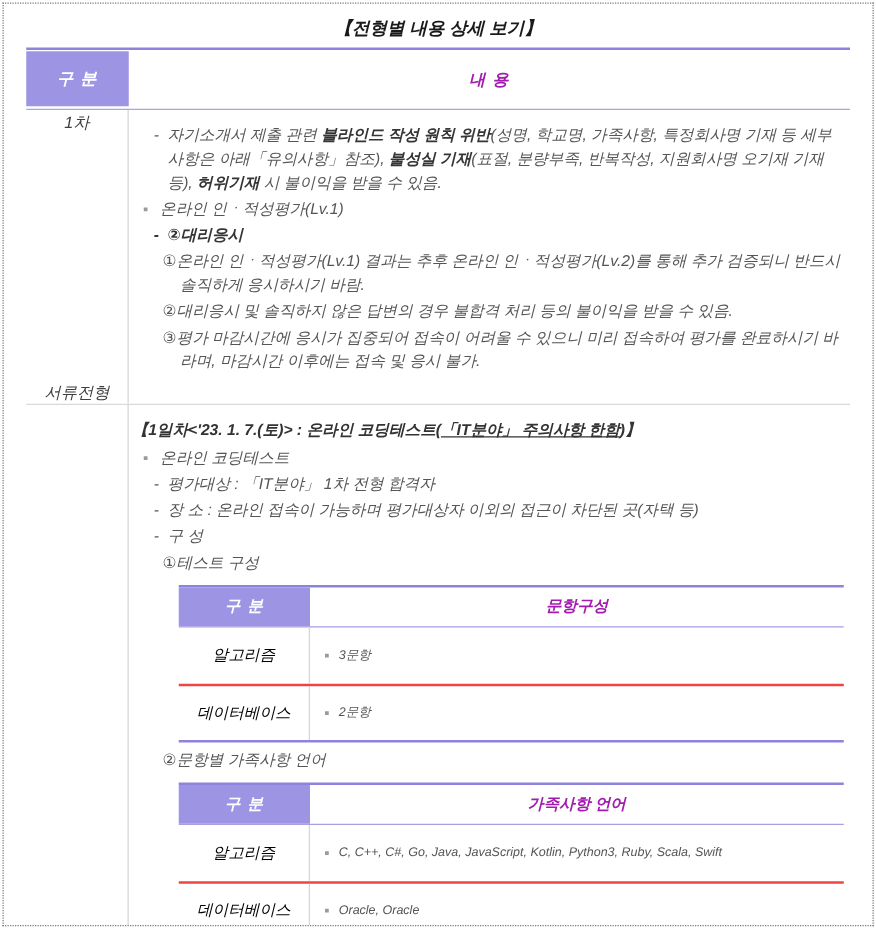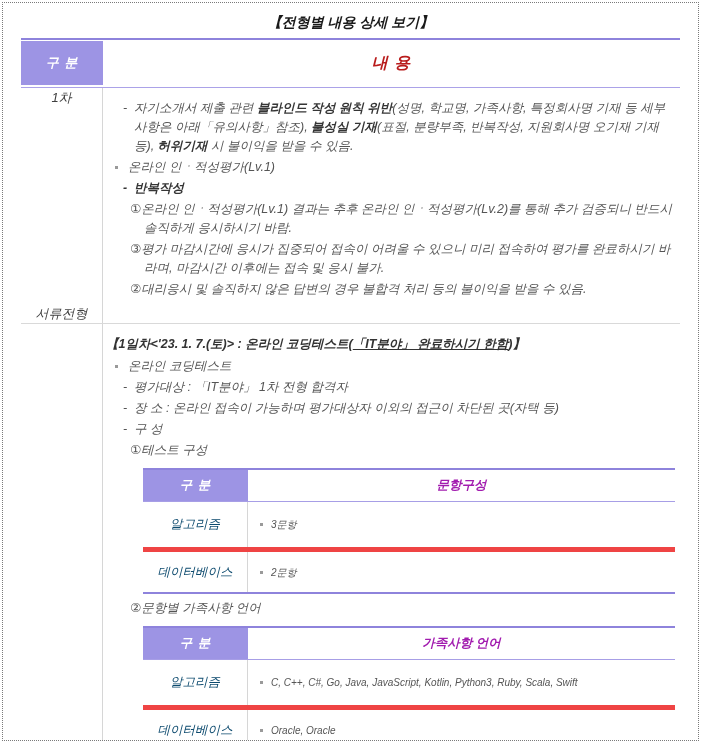--- a/index.html
+++ b/index.html
@@ -3,42 +3,42 @@
 <meta charset="utf-8">
 <style>
   * { margin:0; padding:0; box-sizing:border-box; }
   html,body { width:701px; height:743px; background:#fff; }
   body { font-family:"Liberation Sans","DejaVu Sans",sans-serif; overflow:hidden; }
   .page { width:697px; height:739px; margin:2px; border:1px dotted #7a7a7a; overflow:hidden; background:#fff;font-style:italic; }
   .doc-title { text-align:center; font-size:14px; font-weight:700; color:#1a1a1a; padding-top:11px; height:35px; }
   .tbl { margin:0 18px; border-top:2px solid #8e83dc; }
   .thead { display:flex; height:48px; border-bottom:1px solid #aba2e8; }
   .th-gubun { width:82px; height:44px; margin-top:1px; background:#9d94e4; color:#fff; font-weight:700; font-size:13px; display:flex; align-items:center; justify-content:center; letter-spacing:1px; }
-  .th-content { flex:1; display:flex; align-items:center; justify-content:center; font-weight:700; font-size:16px; color:#b91c1c; letter-spacing:1px; }
+  .th-content { flex:1; display:flex; align-items:center; justify-content:center; font-weight:700; font-size:13px; color:#a21caf; letter-spacing:1px; }
   .trow { display:flex; }
   .trow.first { height:236px; border-bottom:1px solid #d9d9d9; }
   .cell-label { width:82px; border-right:1px solid #d6d6d6; display:flex; flex-direction:column; align-items:center; justify-content:space-between; font-size:13px; color:#3f3f3f; line-height:1.5; text-align:center; }
   .cell-content { flex:1; padding:9px 6px 0 3px; font-size:12.5px; color:#555; line-height:19px; overflow:hidden; }
   .item { margin-top:2px; position:relative; }
   .h-item { font-weight:700; color:#333; margin-bottom:3px; }
   .u { text-decoration:underline; }
   .b { font-weight:700; color:#353535; }
   .bullet { padding-left:22px; }
   .dot-sq { position:absolute; left:9px; top:8px; width:3px; height:3px; background:#9a9a9a; }
   .dash { padding-left:28px; }
   .dash .marker { position:absolute; left:17px; top:0; color:#555; }
   .dash.bold-line .marker, .dash.bold-line span { font-weight:700; color:#353535; }
   .circ { padding-left:38px; text-indent:-14px; }
   .ntbl { width:532px; margin:8px 0 5px 37px; border-top:2px solid #8e83dc; border-bottom:2px solid #8e83dc; }
   .nthead { display:flex; height:32px; border-bottom:1px solid #a79ee6; }
   .nth1 { width:105px; background:#9d94e4; color:#fff; font-weight:700; font-size:12.5px; display:flex; align-items:center; justify-content:center; letter-spacing:1px; }
   .nth2 { flex:1; display:flex; align-items:center; justify-content:center; font-weight:700; font-size:12.5px; color:#a21caf; }
   .nrow { display:flex; height:45px; }
-  .nrow + .nrow { border-top:5px solid #ef4444; }
-  .nc1 { width:105px; border-right:1px solid #d6d6d6; display:flex; align-items:center; justify-content:center; font-size:12.5px; color:#0c4a6e; }
+  .nrow + .nrow { border-top:2px solid #ef4444; }
+  .nc1 { width:105px; border-right:1px solid #d6d6d6; display:flex; align-items:center; justify-content:center; font-size:12.5px; color:#000000; }
   .nc2 { flex:1; display:flex; align-items:center; padding-left:12px; font-size:10px; color:#555; position:relative; }
   .nc2 .dot-sq { position:static; margin-right:8px; flex:0 0 3px; }
 </style>
 </head>
 <body>
 
 <div class="page">
   <div class="doc-title">【전형별 내용 상세 보기】</div>
 
   <div class="tbl">
@@ -56,33 +56,33 @@
         <div class="item dash">
           <span class="marker">-</span>
           <span><span>자기소개서 제출 관련 </span><span class="b">블라인드 작성 원칙 위반</span><span>(성명, 학교명, 가족사항, 특정회사명 기재 등 세부사항은 아래「유의사항」참조), </span><span class="b">불성실 기재</span><span>(표절, 분량부족, 반복작성, 지원회사명 오기재 기재 등), </span><span class="b">허위기재</span><span> 시 불이익을 받을 수 있음.</span></span>
         </div>
         <div class="item bullet">
           <span class="dot-sq"></span>
           <span>온라인 인ㆍ적성평가(Lv.1)</span>
         </div>
         <div class="item dash bold-line">
           <span class="marker">-</span>
-          <span>반복작성</span>
+          <span>②대리응시</span>
         </div>
         <div class="item circ">①온라인 인ㆍ적성평가(Lv.1) 결과는 추후 온라인 인ㆍ적성평가(Lv.2)를 통해 추가 검증되니 반드시 솔직하게 응시하시기 바람.</div>
+        <div class="item circ">②대리응시 및 솔직하지 않은 답변의 경우 불합격 처리 등의 불이익을 받을 수 있음.</div>
         <div class="item circ">③평가 마감시간에 응시가 집중되어 접속이 어려울 수 있으니 미리 접속하여 평가를 완료하시기 바라며, 마감시간 이후에는 접속 및 응시 불가.</div>
-        <div class="item circ">②대리응시 및 솔직하지 않은 답변의 경우 불합격 처리 등의 불이익을 받을 수 있음.</div>
       </div>
     </div>
 
     <div class="trow">
       <div class="cell-label"></div>
       <div class="cell-content">
         <div class="item h-item">
-          <span>【1일차&lt;'23. 1. 7.(토)&gt; : 온라인 코딩테스트(</span><span class="u">「IT분야」 완료하시기 한함</span><span>)】</span>
+          <span>【1일차&lt;'23. 1. 7.(토)&gt; : 온라인 코딩테스트(</span><span class="u">「IT분야」 주의사항 한함</span><span>)】</span>
         </div>
         <div class="item bullet">
           <span class="dot-sq"></span>
           <span>온라인 코딩테스트</span>
         </div>
         <div class="item dash">
           <span class="marker">-</span>
           <span>평가대상 : 「IT분야」 1차 전형 합격자</span>
         </div>
         <div class="item dash">

